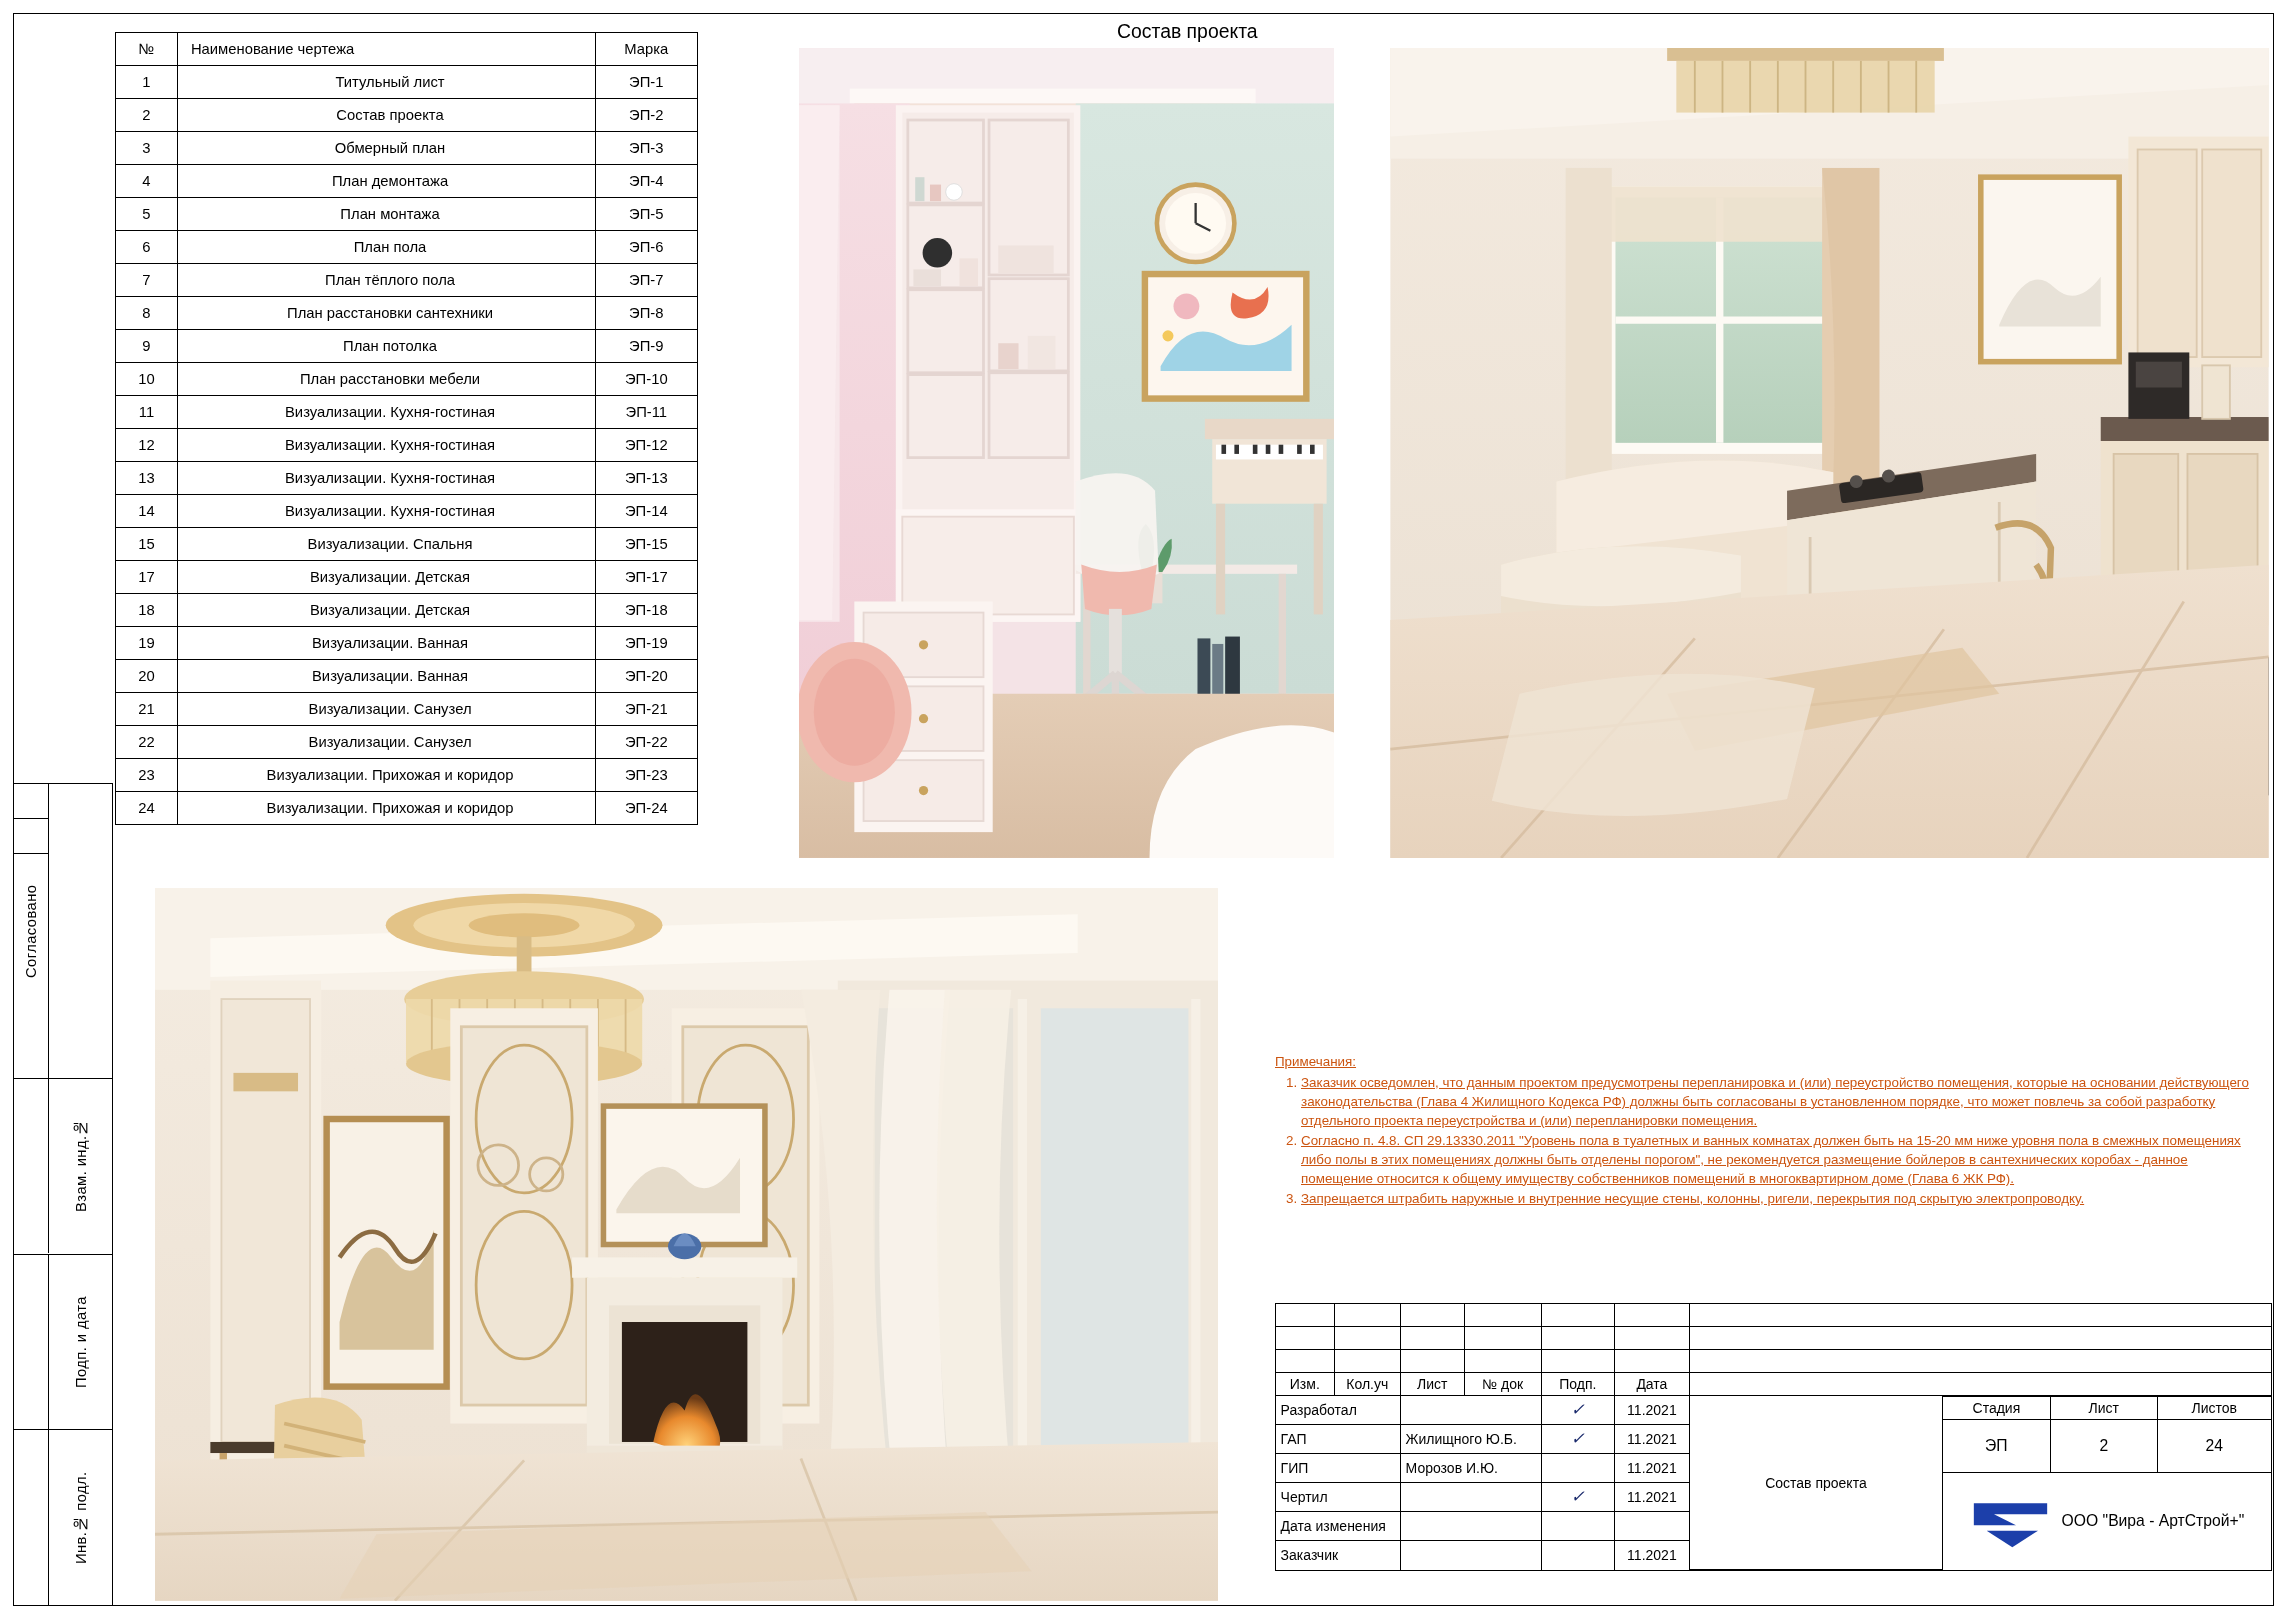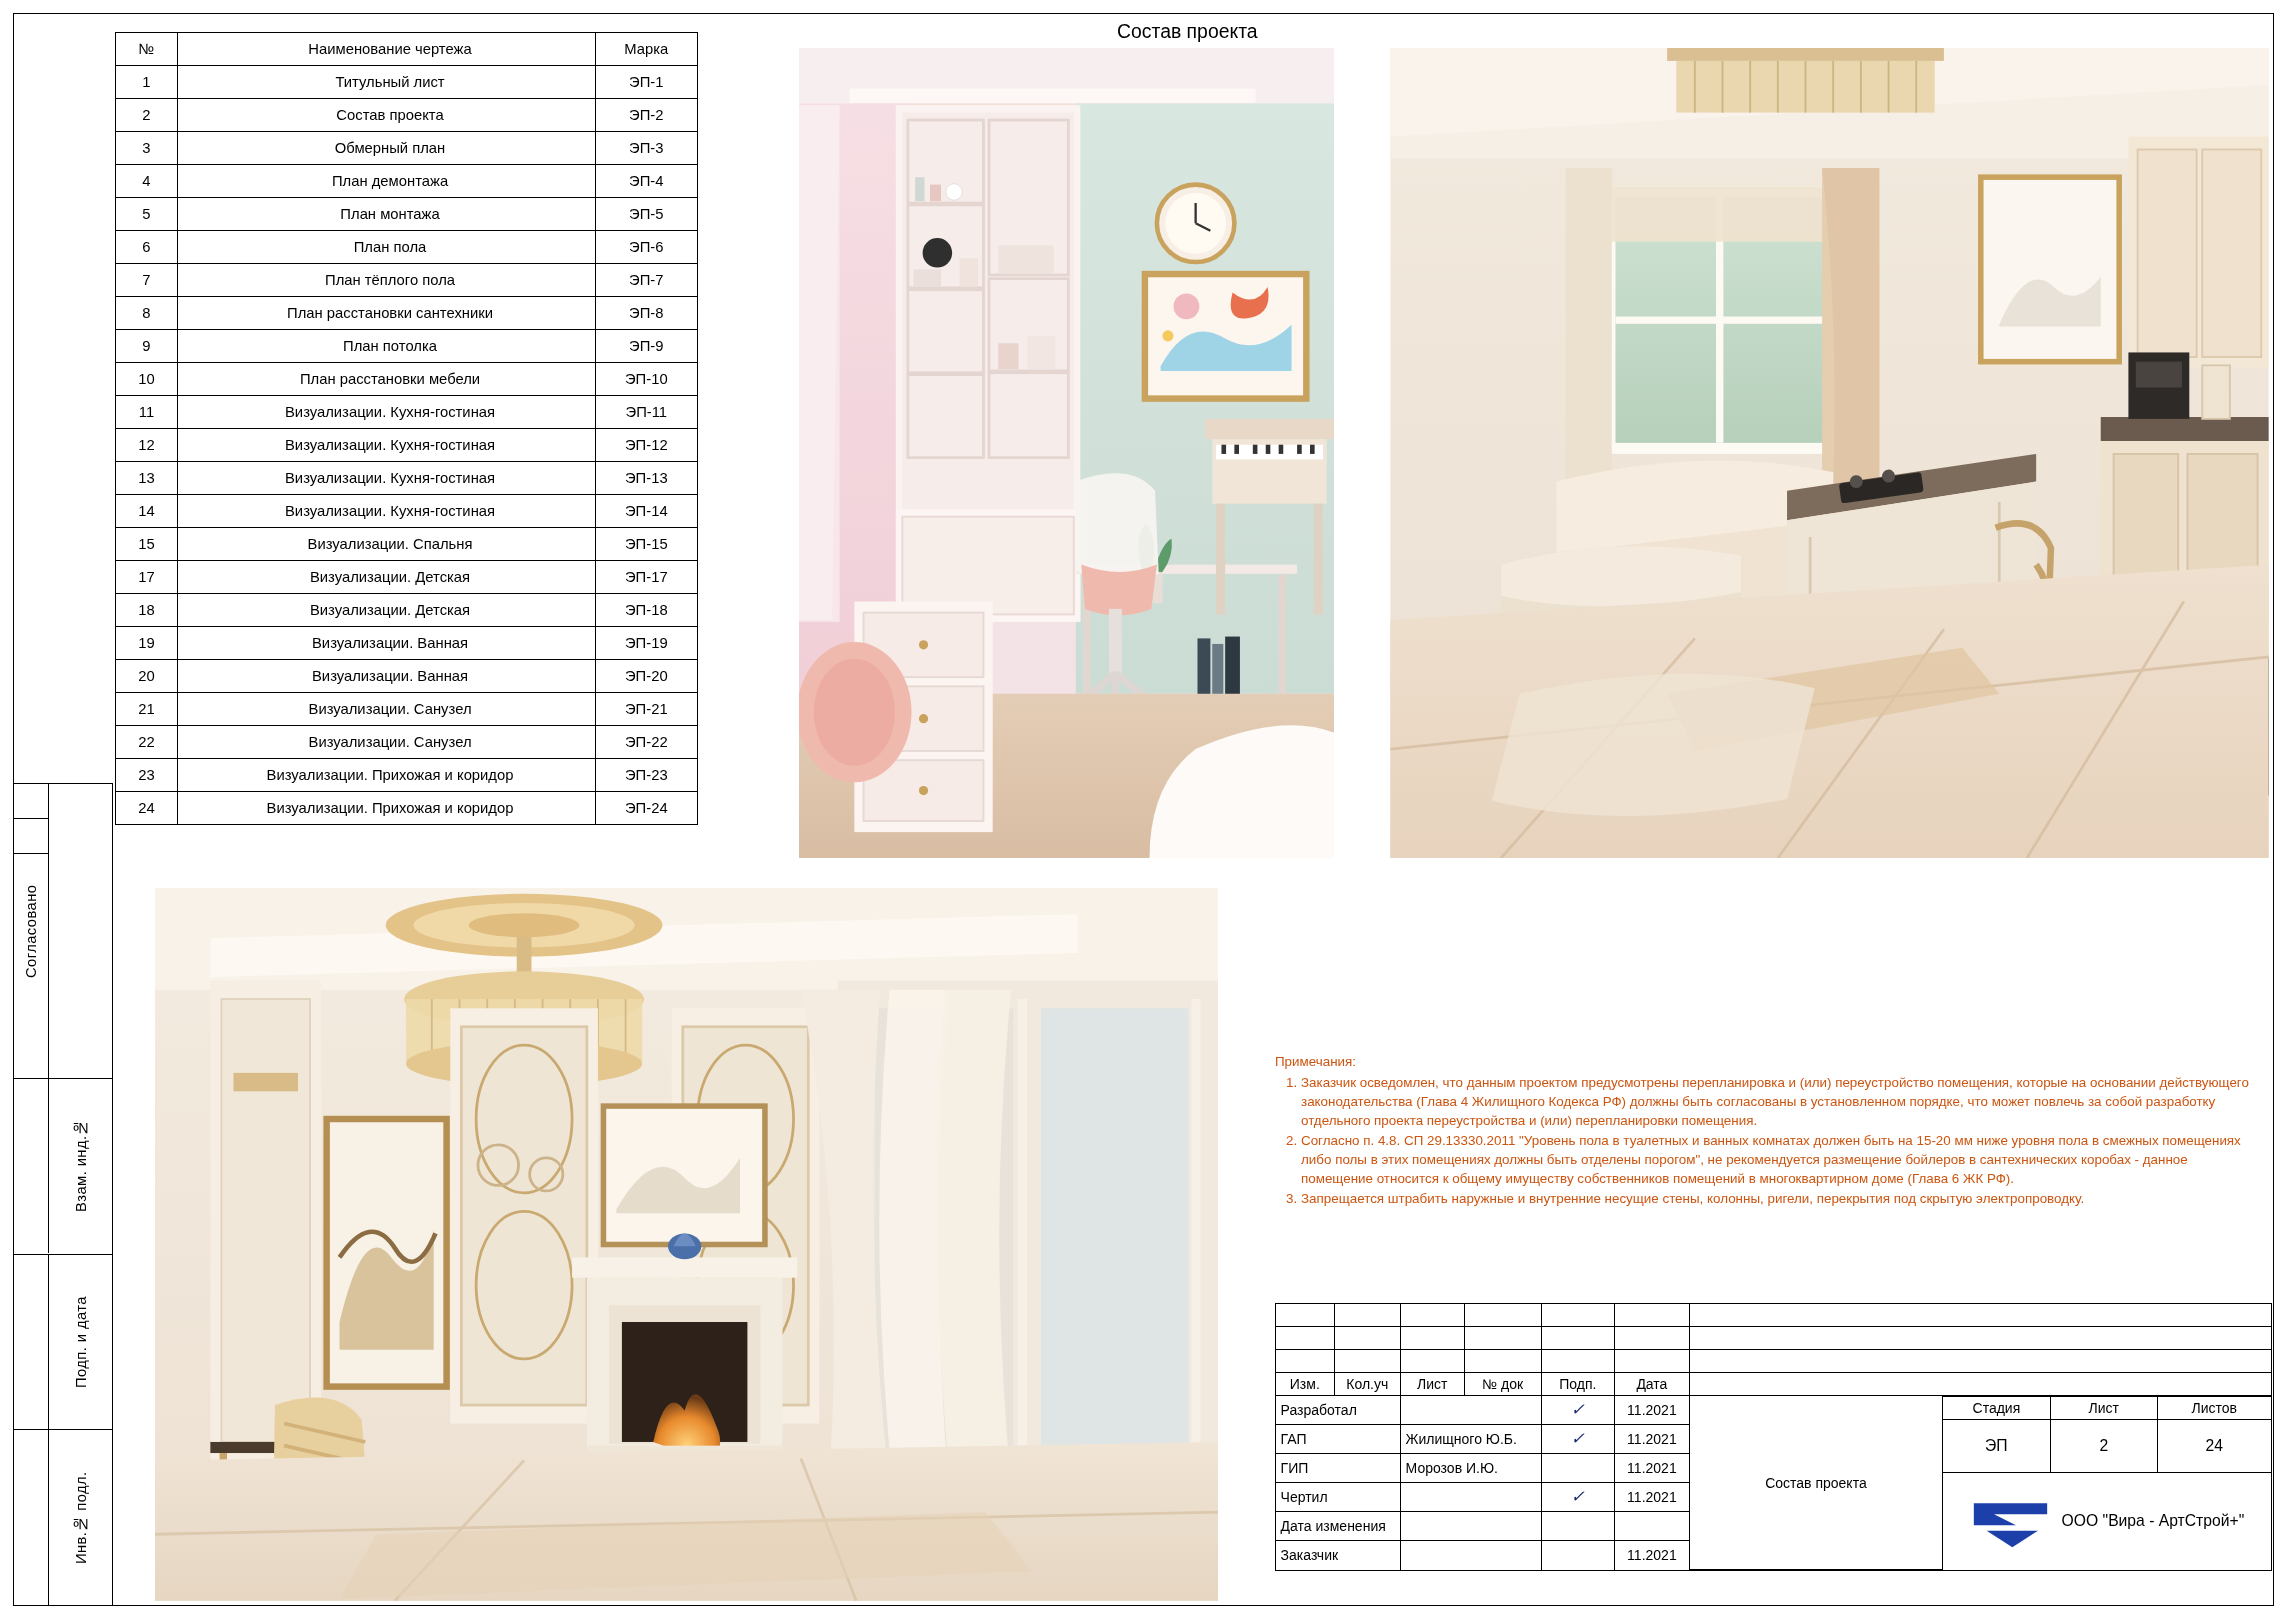--- a/index.html
+++ b/index.html
@@ -118,20 +118,21 @@
 
   
   .notes {
     position: absolute;
     left: 1275px;
     top: 1052px;
     width: 978px;
     color: #cc5511;
     font-size: 13.4px;
     line-height: 1.42;
+    text-decoration: underline;
   }
   .notes .notes-title { margin-bottom: 1.8px; }
   .notes ol {
     margin: 0;
     padding-left: 26px;
   }
   .notes li { margin-bottom: 0.9px; }
 
   
   .stamp {
@@ -209,21 +210,21 @@
   <div class="tick" style="left:13px;top:783px;width:35px;"></div>
   <div class="tick" style="left:13px;top:818px;width:35px;"></div>
   <div class="tick" style="left:13px;top:853px;width:35px;"></div>
 
   <div class="sheet-caption">Состав проекта</div>
 
   <table class="spec-table">
     <thead>
       <tr>
         <th class="col-num">№</th>
-        <th class="col-name" style="text-align:center;">Наименование чертежа</th>
+        <th class="col-name" style="text-align:left;">Наименование чертежа</th>
         <th class="col-mark">Марка</th>
       </tr>
     </thead>
     <tbody id="spec-body">
         <tr>
           <td class="col-num">1</td>
           <td class="col-name">Титульный лист</td>
           <td class="col-mark">ЭП-1</td>
         </tr>
         <tr>

